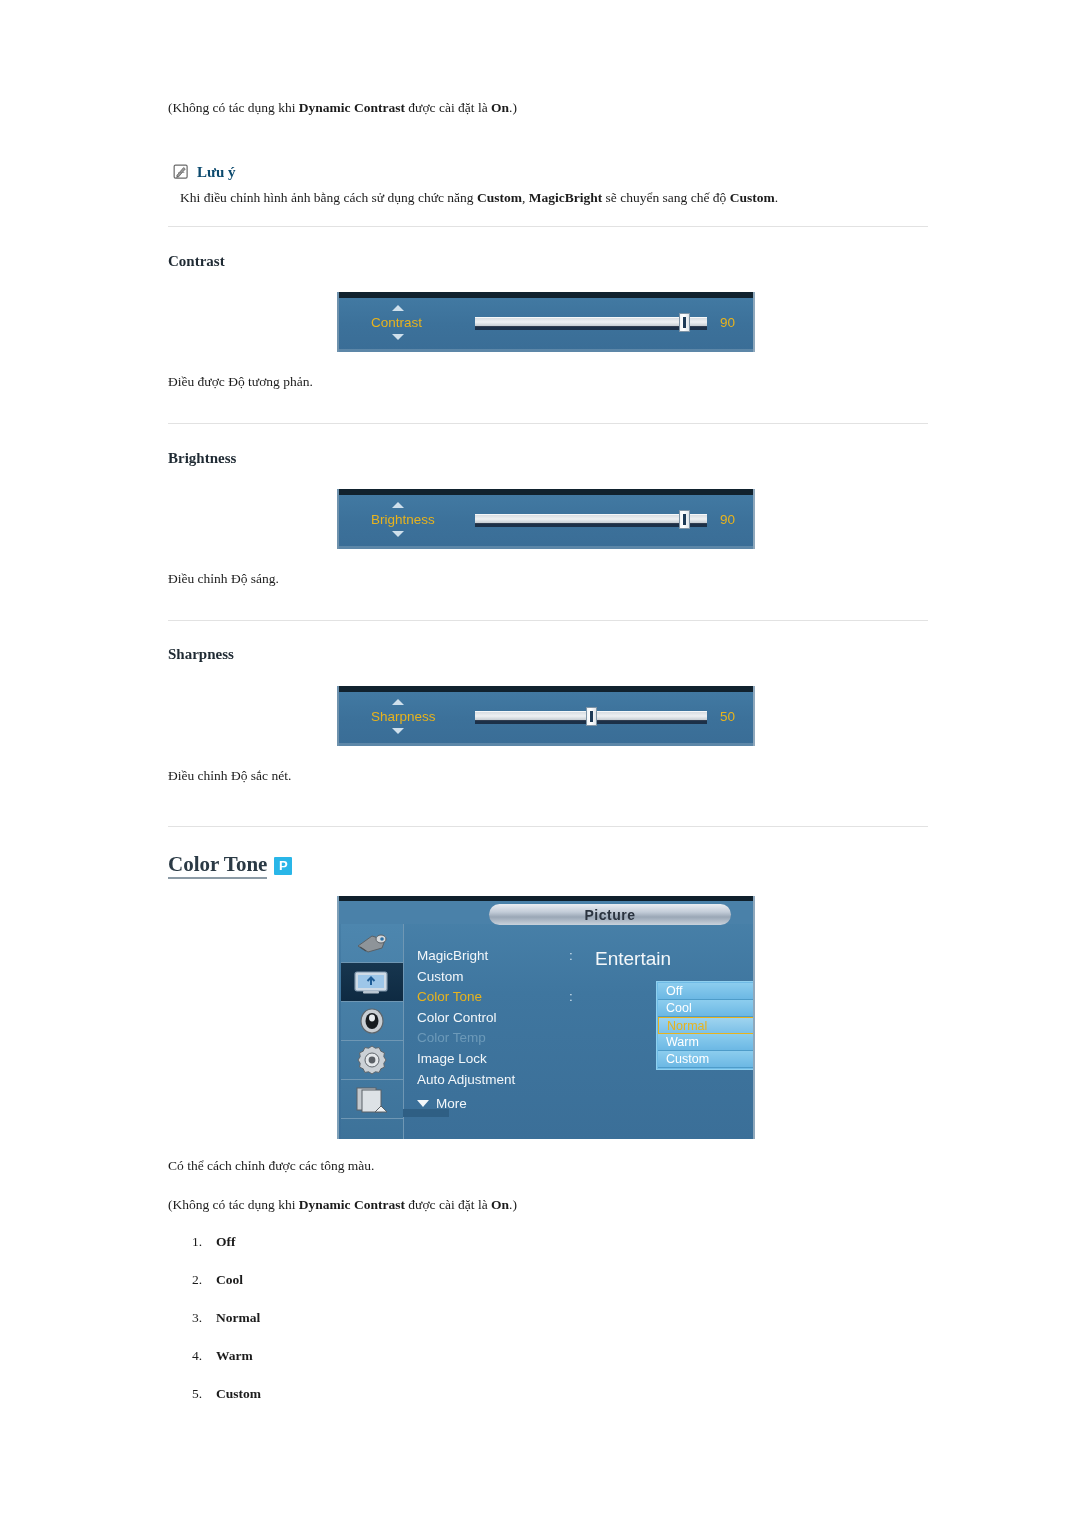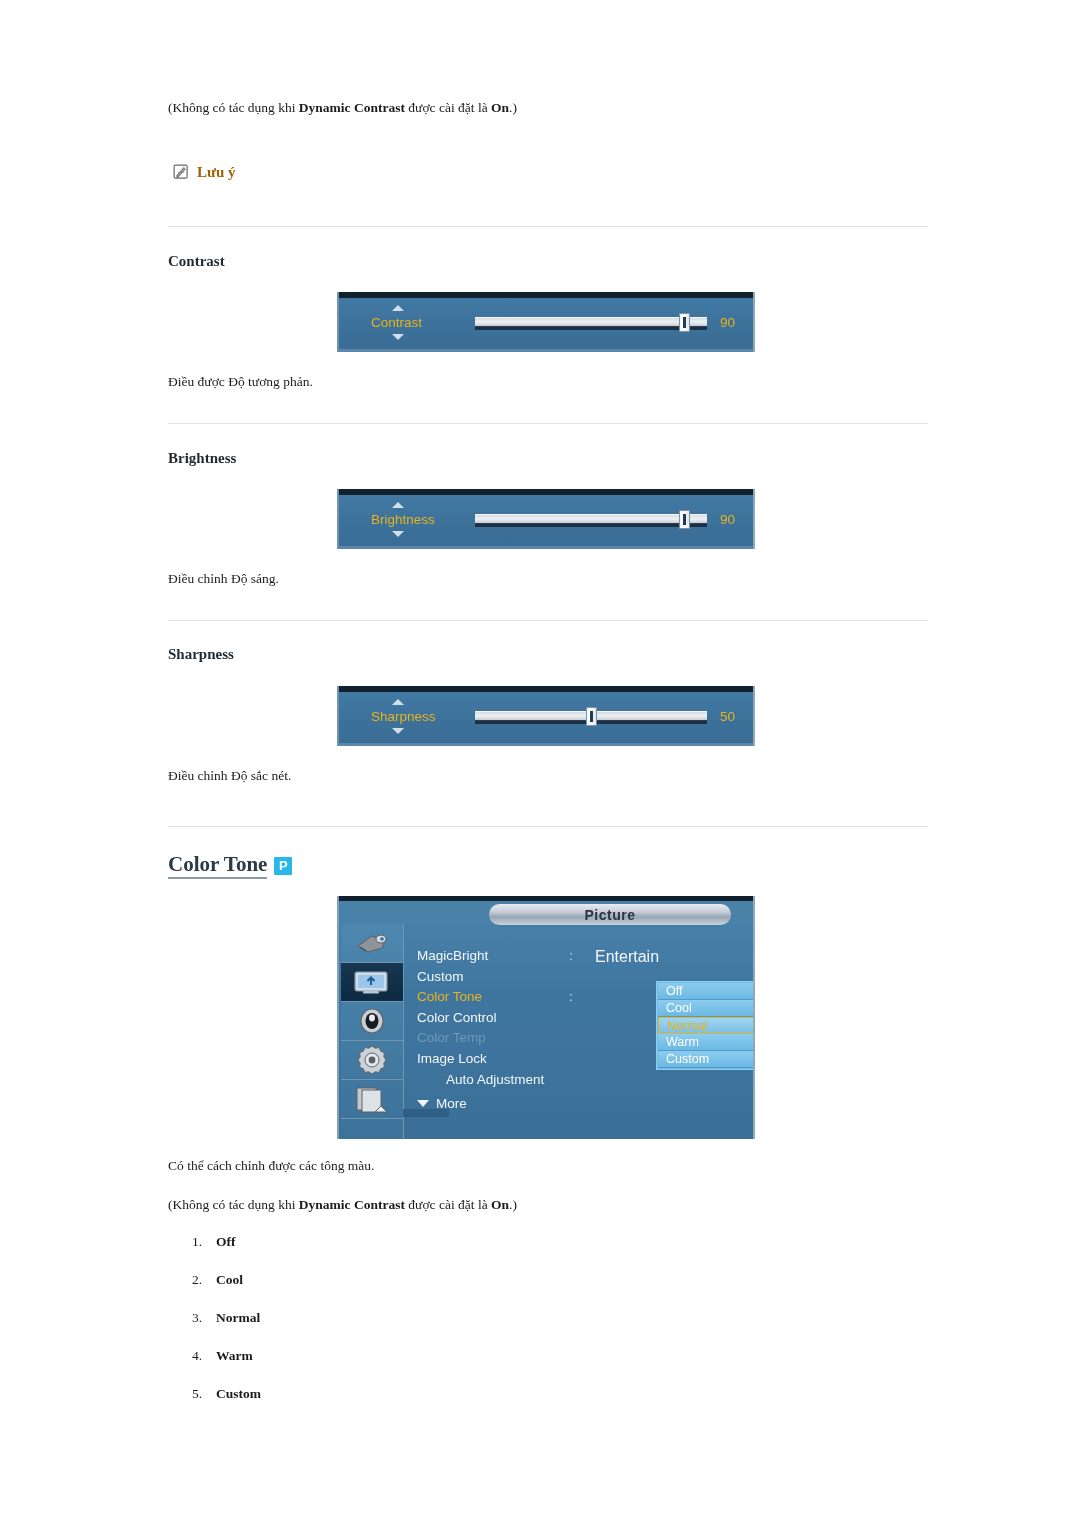--- a/index.html
+++ b/index.html
@@ -56,21 +56,21 @@
     position: absolute;
     display: flex;
     align-items: center;
     gap: 6px;
     white-space: nowrap;
   }
   .note-head .note-label {
     font-family: "Liberation Serif", serif;
     font-size: 15px;
     font-weight: bold;
-    color: #a16207;
+    color: #0c4a6e;
   }
   .note-icon {
     width: 19px;
     height: 19px;
     display: block;
   }
 
   
   .link-head {
     position: absolute;
@@ -294,21 +294,21 @@
   .osd-menu .m-item.disabled { color: #6d9ab9; }
   .osd-menu .m-colon {
     position: absolute;
     font-family: "Liberation Sans", sans-serif;
     font-size: 13.5px;
     color: #cfe2ee;
   }
   .osd-menu .m-val {
     position: absolute;
     font-family: "Liberation Sans", sans-serif;
-    font-size: 16px;
+    font-size: 19px;
     color: #f3f7fa;
     white-space: nowrap;
   }
   .osd-menu .m-more {
     position: absolute;
     font-family: "Liberation Sans", sans-serif;
     font-size: 13.5px;
     color: #f3f7fa;
     white-space: nowrap;
     display: flex;
@@ -422,20 +422,23 @@
   </div>
 
   <div class="note-head" style="left:172px; top:163px;">
     <svg class="note-icon" viewBox="0 0 22 22">
       <rect x="2.5" y="2.5" width="15" height="15" rx="1.5" fill="none" stroke="#6a6a6a" stroke-width="1.4"></rect>
       <path d="M5.5 14.5 L13.5 5.2 L15.4 6.9 L7.4 16.2 Z" fill="#9a9a9a" stroke="#5e5e5e" stroke-width="0.9"></path>
       <path d="M5.5 14.5 L5.0 17.3 L7.4 16.2 Z" fill="#555"></path>
       <path d="M7.2 11.0 L14.3 11.0" stroke="#7d7d7d" stroke-width="0.8"></path>
     </svg>
     <span class="note-label">Lưu ý</span>
+  </div>
+  <div class="para" style="left:180px; top:190px;">
+    <span>Khi điều chỉnh hình ảnh bằng cách sử dụng chức năng </span><b>Custom</b><span>, </span><b>MagicBright</b><span> sẽ chuyển sang chế độ </span><b>Custom</b><span>.</span>
   </div>
 
   <div class="divider" style="top:226px;"></div>
 
   <div class="sect-head" style="left:168px; top:253px;">Contrast</div>
 
   <div class="osd-slider" style="left:337px; top:292px;">
     <div class="topbar"></div>
     <div class="arrow-up"></div>
     <div class="sl-label">Contrast</div>
@@ -554,21 +557,21 @@
       <div class="m-val" style="left:192px; top:24px;">Entertain</div>
 
       <div class="m-item" style="left:14px; top:45px;">Custom</div>
 
       <div class="m-item active" style="left:14px; top:65px;">Color Tone</div>
       <div class="m-colon" style="left:166px; top:65px;">:</div>
 
       <div class="m-item" style="left:14px; top:86px;">Color Control</div>
       <div class="m-item disabled" style="left:14px; top:106px;">Color Temp</div>
       <div class="m-item" style="left:14px; top:127px;">Image Lock</div>
-      <div class="m-item" style="left:14px; top:148px;margin-left:29px;">Auto Adjustment</div>
+      <div class="m-item" style="left:14px; top:148px;">Auto Adjustment</div>
 
       <div class="m-more" style="left:14px; top:172px;">
         <span class="tri"></span>
         <span>More</span>
       </div>
 
       <div class="osd-dd">
         <div class="dd-item">Off</div>
         <div class="dd-item">Cool</div>
         <div class="dd-item sel">Normal</div>

